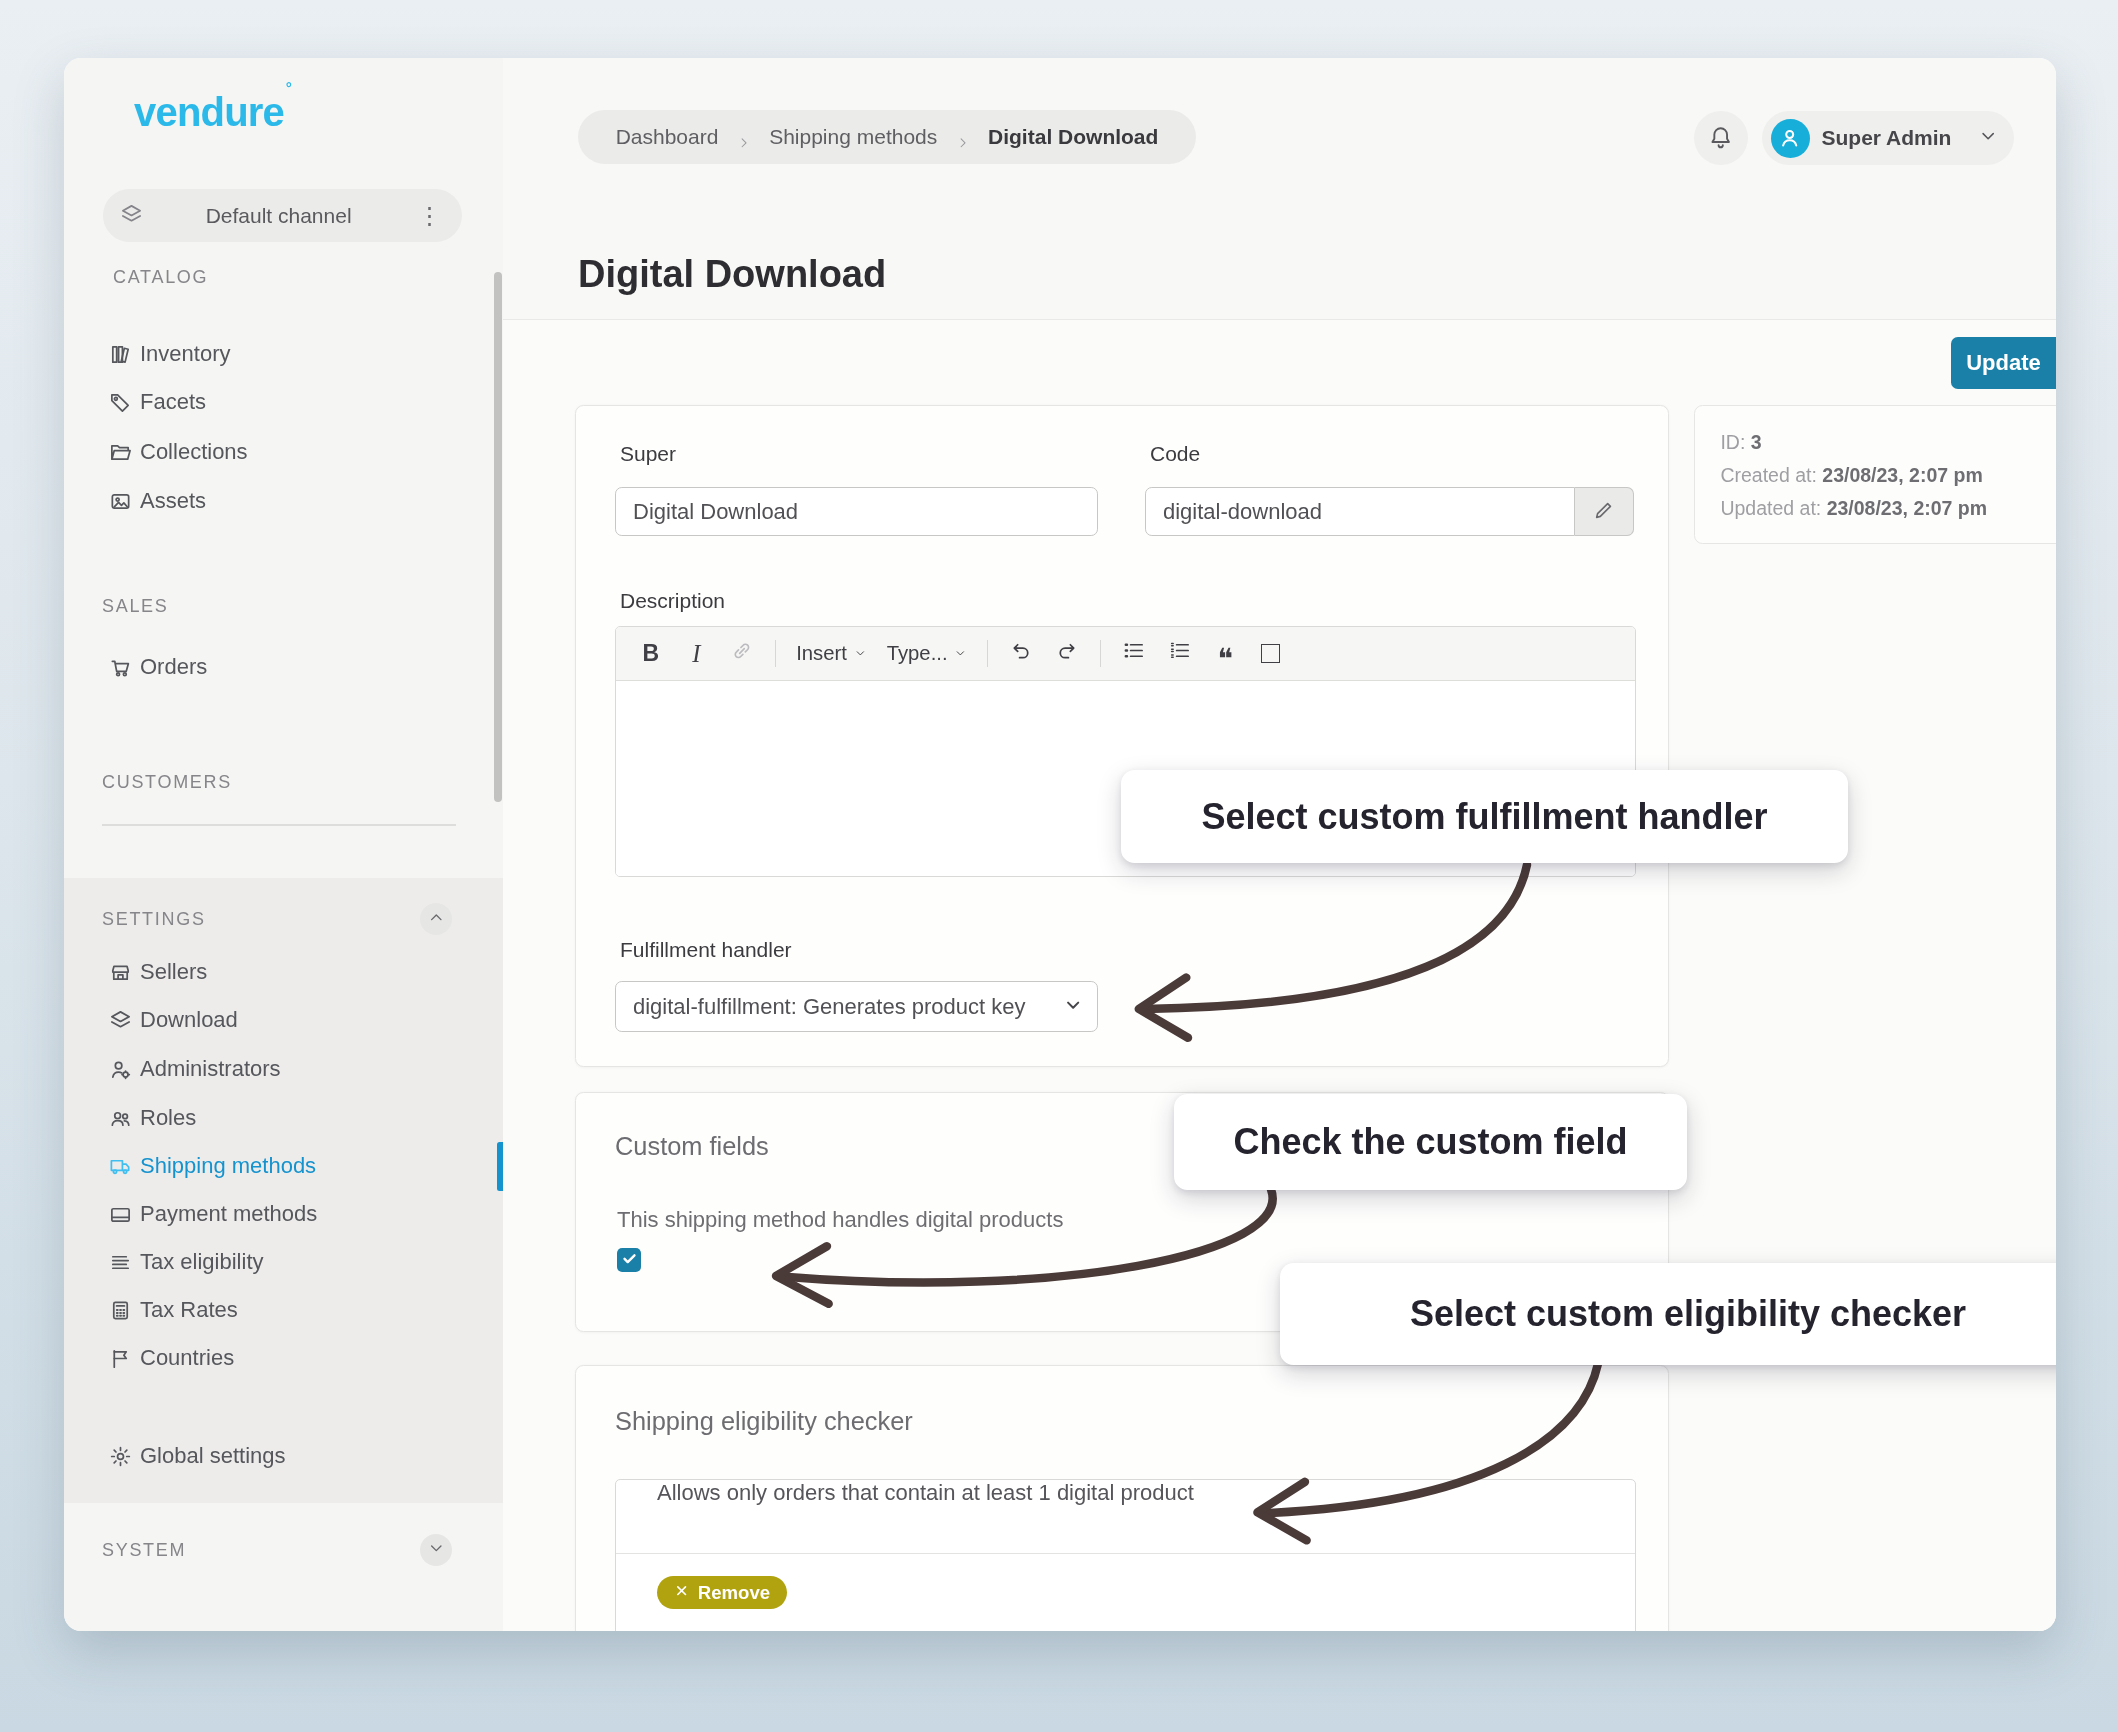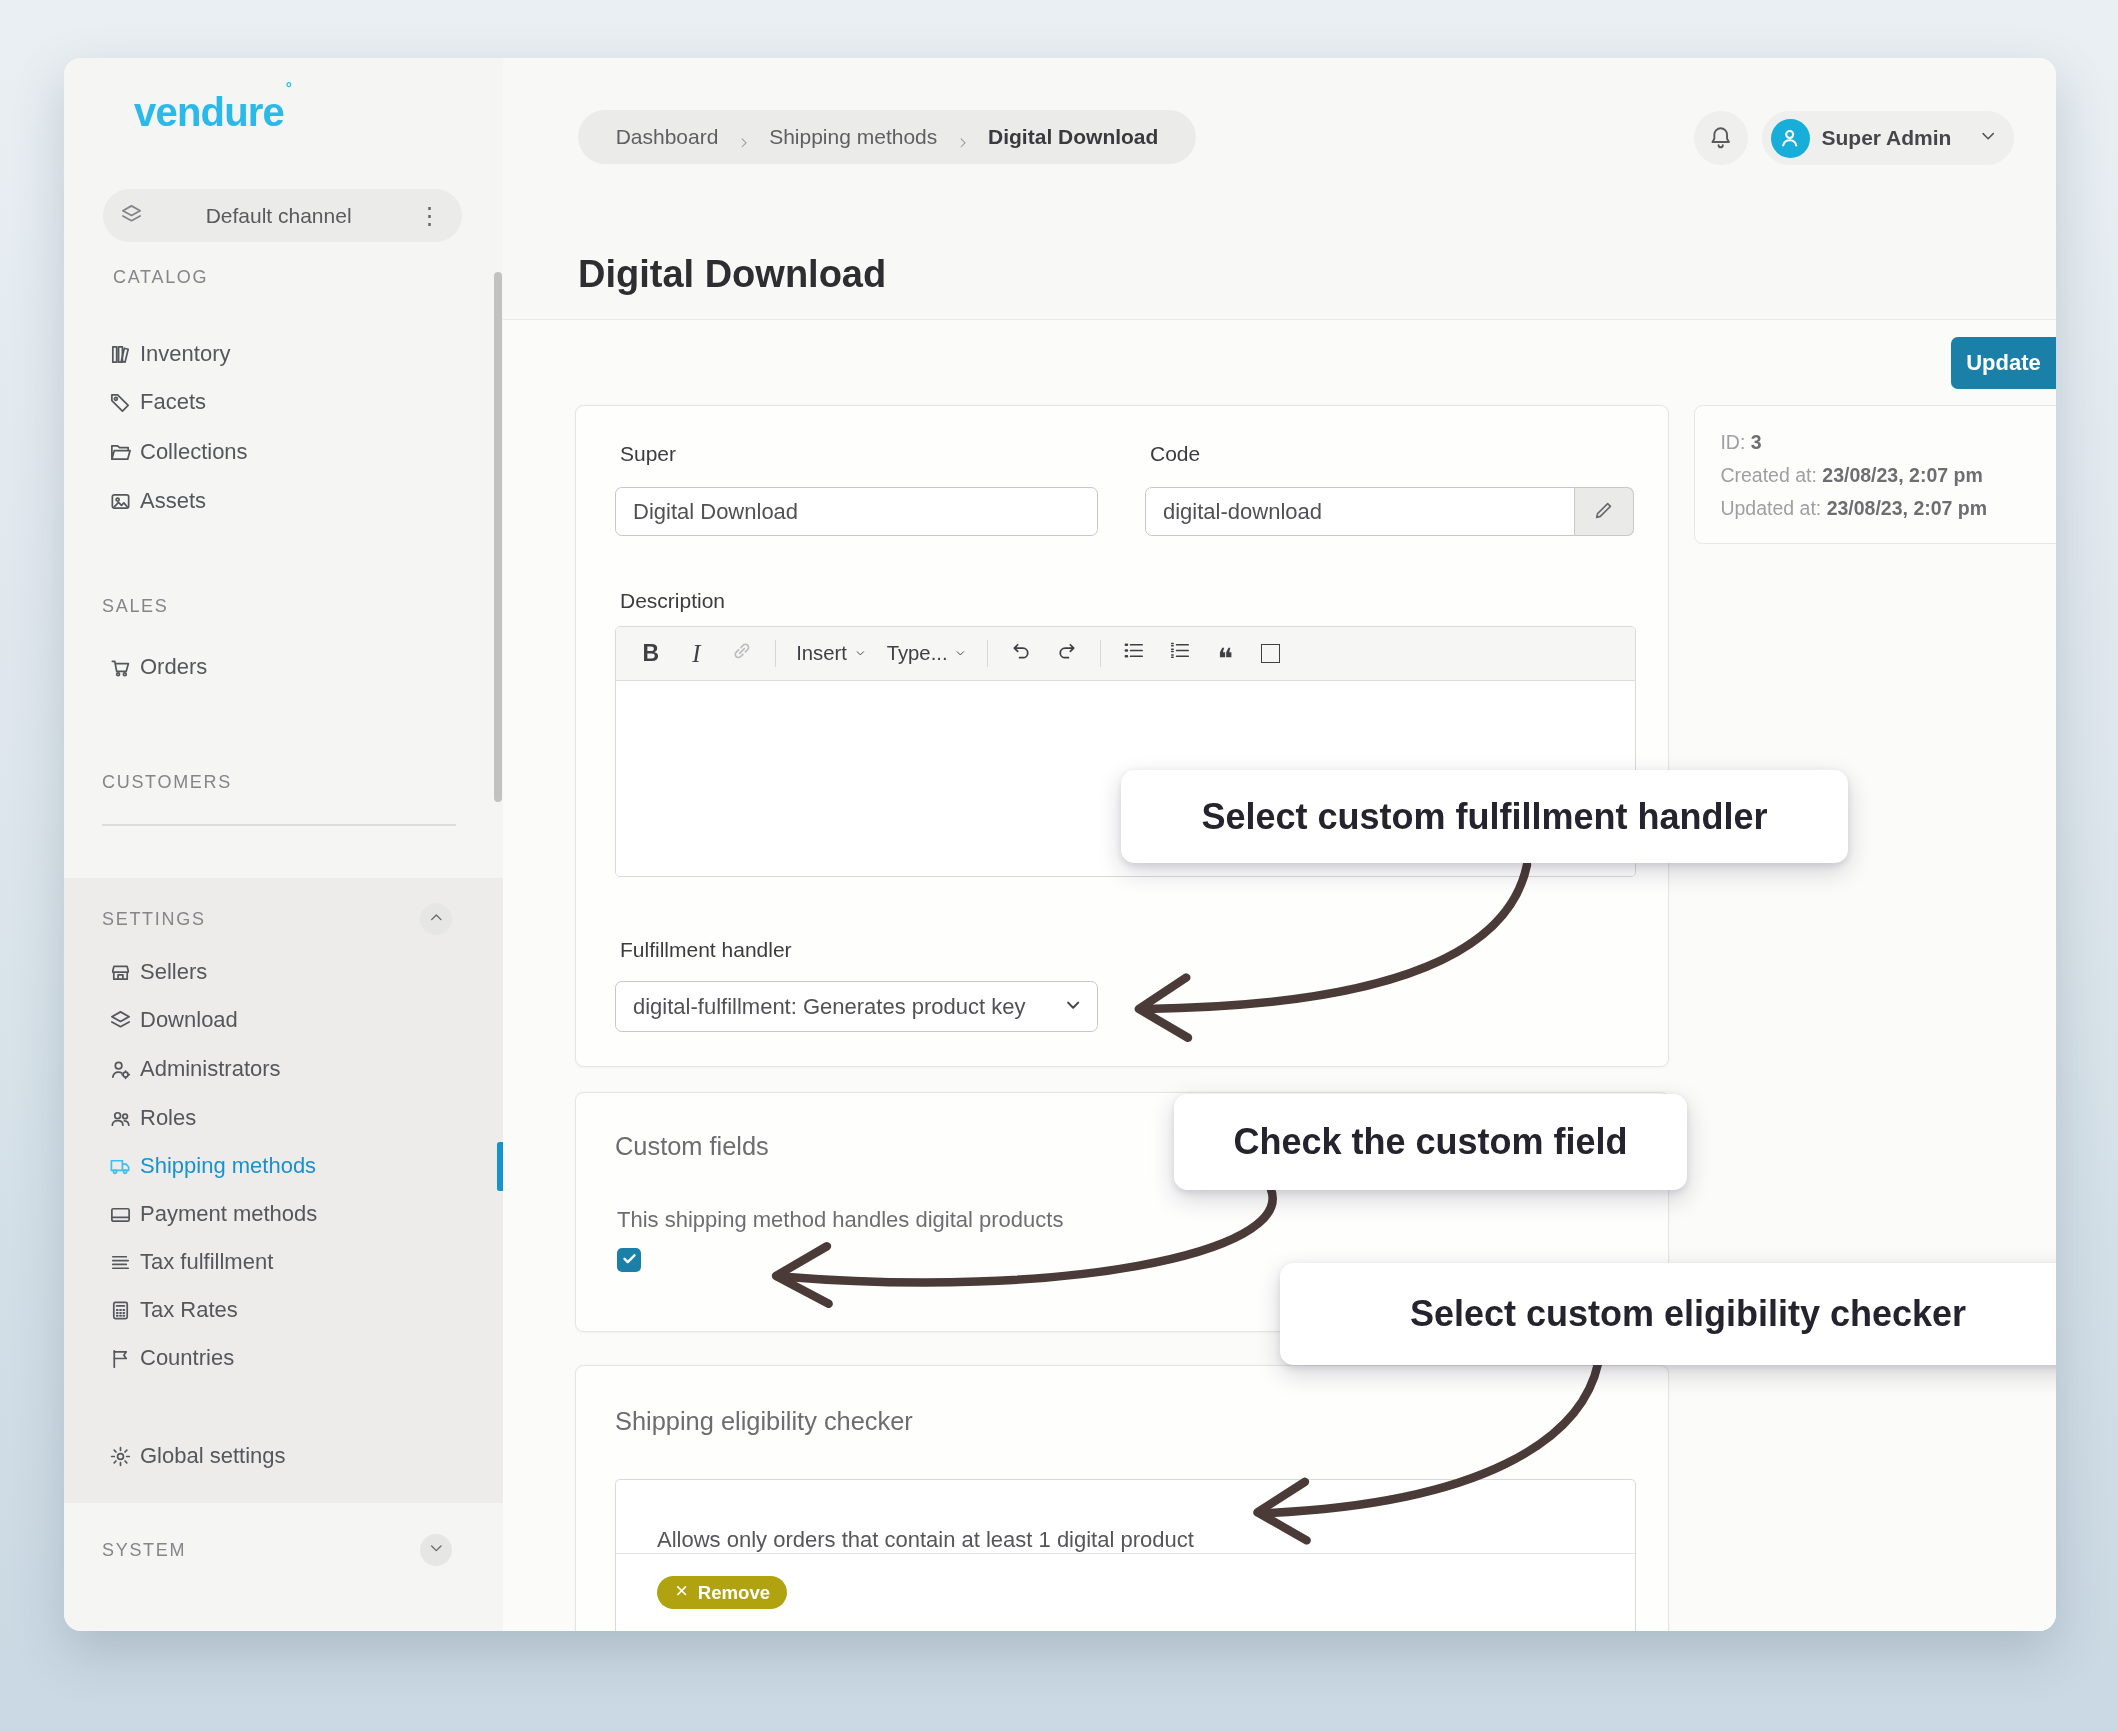--- a/index.html
+++ b/index.html
@@ -81,21 +81,21 @@
   .editor-body{height:195px;background:#fff;}
   .select-box{position:absolute;left:39px;top:575px;width:483px;height:51px;border:0.8px solid #c7c7c5;border-radius:6.8px;
     background:#fff;display:flex;align-items:center;box-sizing:border-box;padding:0 47px 0 17px;}
   .select-box .sv{font-size:22px;color:#515155;white-space:nowrap;overflow:hidden;flex:1;}
   .select-box .chev{position:absolute;right:13.6px;color:#45454a;}
   .card-h{position:absolute;left:39px;font-size:25.4px;color:#6d6d71;}
   .cf-label{position:absolute;left:41px;top:114px;font-size:22px;color:#6e6e72;}
   .checkbox{position:absolute;left:41px;top:155px;width:24px;height:24px;border-radius:5.1px;background:#1a80a8;
     display:flex;align-items:center;justify-content:center;}
   .checker-box{position:absolute;left:39px;top:113px;width:1019px;border:0.8px solid #d9d9d7;border-radius:5.1px;background:#fff;}
-  .checker-row1{height:73px;display:flex;align-items:flex-end;padding:0 41px;font-size:22px;color:#55555a;
+  .checker-row1{height:73px;display:flex;align-items:flex-start;padding:0 41px;font-size:22px;color:#55555a;
     border-bottom:0.8px solid #e3e3e1;}
   .checker-row2{height:144px;padding:22px 0 0 41px;box-sizing:border-box;}
   .remove-chip{display:inline-flex;align-items:center;gap:8.5px;height:33px;padding:0 17px;border-radius:17px;
     background:#b1a30f;color:#fff;font-size:18.6px;font-weight:700;}
   
   .callout{position:absolute;background:#fff;border-radius:13.6px;display:flex;align-items:center;justify-content:center;
     font-size:36px;font-weight:700;color:#25242e;z-index:50;
     box-shadow:0 8.5px 24px rgba(30,30,55,.18),0 2.5px 6.8px rgba(30,30,55,.10);}
   #callout-1{left:618px;top:712px;width:727px;height:93px;}
   #callout-2{left:671px;top:1036px;width:513px;height:96px;}
@@ -250,21 +250,21 @@
           </svg>
         </span>
       <span class="nlabel">Payment methods</span>
     </div>
     <div class="nav-item" style="top:1180px;">
       <span class="nicon">
           <svg class="ic" width="23" height="23" viewBox="0 0 24 24">
             <path d="M4 6h14M4 10h16M4 14h14M4 18h16"></path>
           </svg>
         </span>
-      <span class="nlabel">Tax fulfillment</span>
+      <span class="nlabel">Tax eligibility</span>
     </div>
     <div class="nav-item" style="top:1228px;">
       <span class="nicon">
           <svg class="ic" width="23" height="23" viewBox="0 0 24 24">
             <rect x="5" y="3.5" width="14" height="17" rx="1.6"></rect>
             <path d="M8 7.2h8" stroke-width="2"></path>
             <path d="M8.2 11.6h.9M11.6 11.6h.9M15 11.6h.9M8.2 14.6h.9M11.6 14.6h.9M15 14.6h.9M8.2 17.4h.9M11.6 17.4h.9M15 17.4h.9" stroke-width="2.1"></path>
           </svg>
         </span>
       <span class="nlabel">Tax Rates</span>

